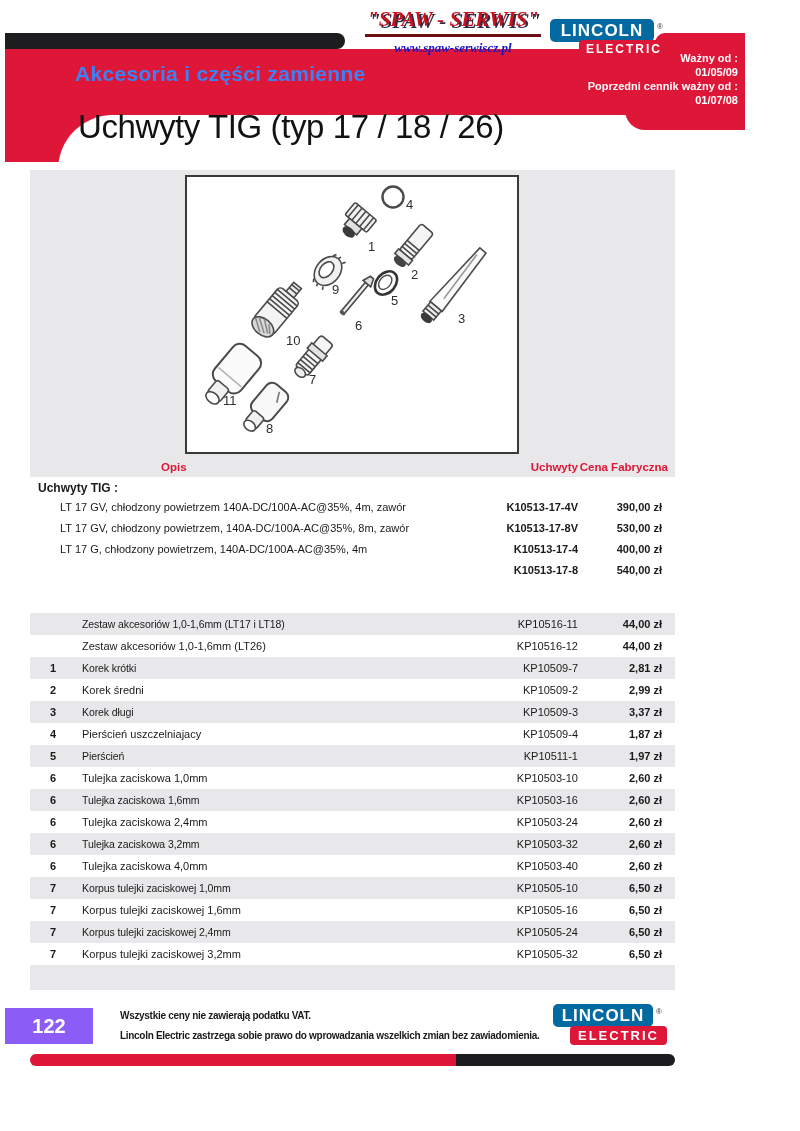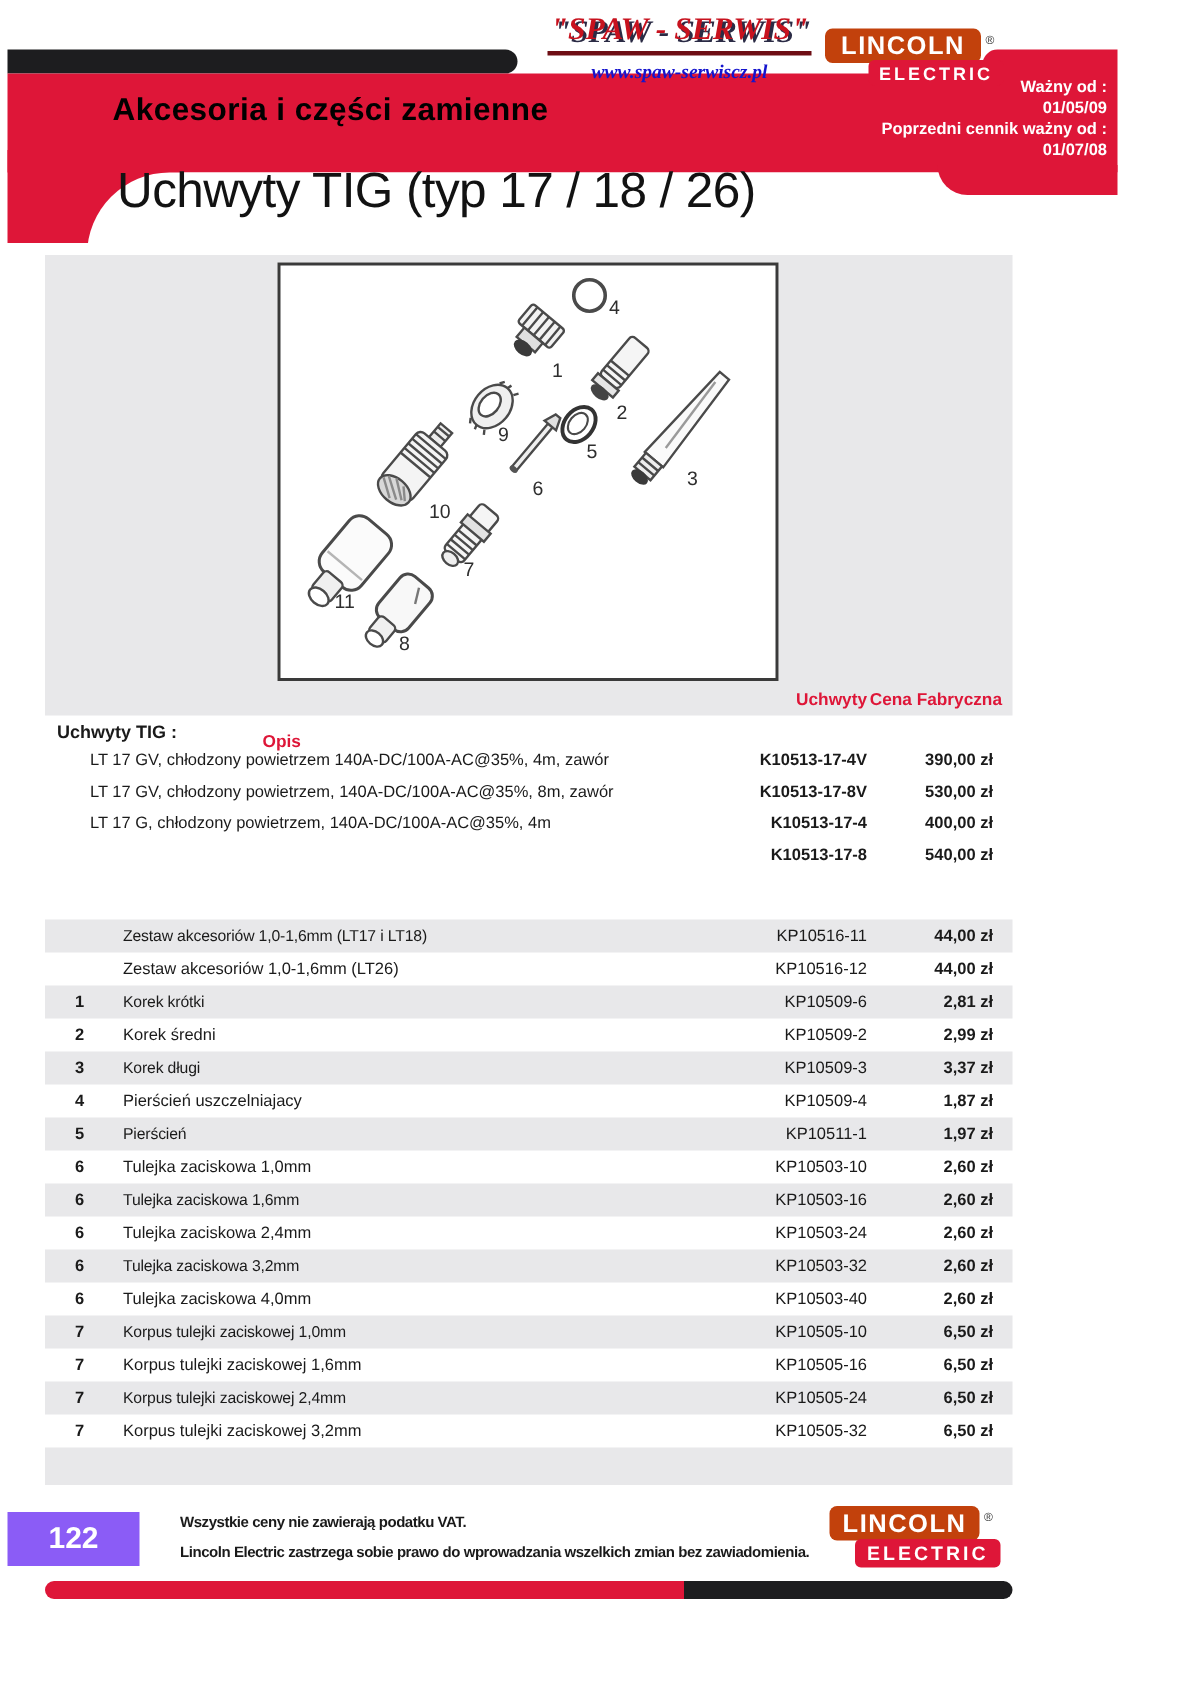--- a/index.html
+++ b/index.html
@@ -8,52 +8,52 @@
         font-family:"Liberation Sans",sans-serif;color:var(--ink);}
   .abs{position:absolute;}
 
   
   .black-bar{left:5px;top:33px;width:340px;height:16px;background:#1d1d1f;border-radius:0 8px 8px 0;}
   .banner{left:5px;top:49px;width:655px;height:66px;background:var(--red);}
   .datebox{left:655px;top:33px;width:90px;height:82px;background:var(--red);border-radius:10px 0 0 0;}
   .red-left{left:5px;top:100px;width:115px;height:62px;background:var(--red);}
   .white-curve{left:58px;top:115px;width:712px;height:55px;background:#fff;border-top-left-radius:55px;}
   .datebox-ext{left:625px;top:110px;width:120px;height:20px;background:var(--red);border-bottom-left-radius:22px;}
-  .sec-title{left:75px;top:62px;font-size:21px;font-weight:700;color:#000000;letter-spacing:.3px;white-space:nowrap;}
+  .sec-title{left:75px;top:62px;font-size:21px;font-weight:700;color:#3b82f6;letter-spacing:.3px;white-space:nowrap;}
   .valid{left:420px;top:51px;width:318px;text-align:right;color:#fff;font-weight:700;
          font-size:11px;line-height:14px;}
   .valid div{white-space:nowrap;}
   .page-title{left:78px;top:108px;font-size:33px;font-weight:400;color:#121212;letter-spacing:-.4px;white-space:nowrap;}
 
   
   .spaw{left:362px;top:7px;width:182px;text-align:center;}
   .spaw-name{display:inline-block;font-family:"Liberation Serif",serif;font-style:italic;font-weight:700;
              font-size:21px;color:#c8121e;text-shadow:2px 2px 0 #2b2b45;white-space:nowrap;
              border-bottom:3px solid #6e0e14;padding:0 2px 2px 2px;}
   .spaw-url{font-family:"Liberation Serif",serif;font-style:italic;font-weight:700;font-size:13px;
             color:#1414cd;margin-top:3px;}
 
   
-  .le-black{background:#c2410c;color:#fff;border-radius:5px;font-weight:700;letter-spacing:1px;
+  .le-black{background:#0369a1;color:#fff;border-radius:5px;font-weight:700;letter-spacing:1px;
             display:flex;align-items:center;justify-content:center;}
   .le-red{background:var(--red);color:#fff;border-radius:4px;font-weight:700;letter-spacing:2px;
           display:flex;align-items:center;justify-content:center;}
   .le-reg{font-size:8px;color:#333;}
   .le-top-black{left:550px;top:19px;width:104px;height:23px;font-size:17px;}
   .le-top-reg{left:657px;top:22px;}
   .le-top-red{left:579px;top:40px;width:90px;height:17px;font-size:12px;}
 
   
   .content-gray{left:30px;top:170px;width:645px;height:307px;background:var(--gray);}
   .bottom-gray{left:30px;top:965px;width:645px;height:25px;background:var(--gray);}
   .diagram-box{left:185px;top:175px;width:330px;height:275px;background:#fff;border:2px solid #3a3a3a;}
   .diagram-box svg{display:block;width:100%;height:100%;}
 
   .th{top:461px;color:var(--red);font-weight:700;font-size:11.5px;}
-  .th-opis{left:175px;margin-top:28px;}
+  .th-opis{left:161px;}
   .th-indeks{left:430px;width:148px;text-align:right;}
   .th-cena{left:530px;width:138px;text-align:right;}
 
   .g1-title{left:38px;top:481px;font-weight:700;font-size:12px;}
   .torches{left:30px;top:497px;width:645px;}
   .trow{position:relative;height:21px;line-height:21px;font-size:11px;}
   .trow .desc{position:absolute;left:30px;white-space:nowrap;}
   .trow .idx{position:absolute;right:97px;font-weight:700;}
   .trow .price{position:absolute;right:13px;font-weight:700;}
 
@@ -242,21 +242,21 @@
     </div>
     <div class="srow">
       <span class="num"></span>
       <span class="desc">Zestaw akcesoriów 1,0-1,6mm (LT26)</span>
       <span class="idx">KP10516-12</span>
       <span class="price">44,00 zł</span>
     </div>
     <div class="srow g">
       <span class="num">1</span>
       <span class="desc">Korek krótki</span>
-      <span class="idx">KP10509-6</span>
+      <span class="idx">KP10509-7</span>
       <span class="price">2,81 zł</span>
     </div>
     <div class="srow">
       <span class="num">2</span>
       <span class="desc">Korek średni</span>
       <span class="idx">KP10509-2</span>
       <span class="price">2,99 zł</span>
     </div>
     <div class="srow g">
       <span class="num">3</span>

